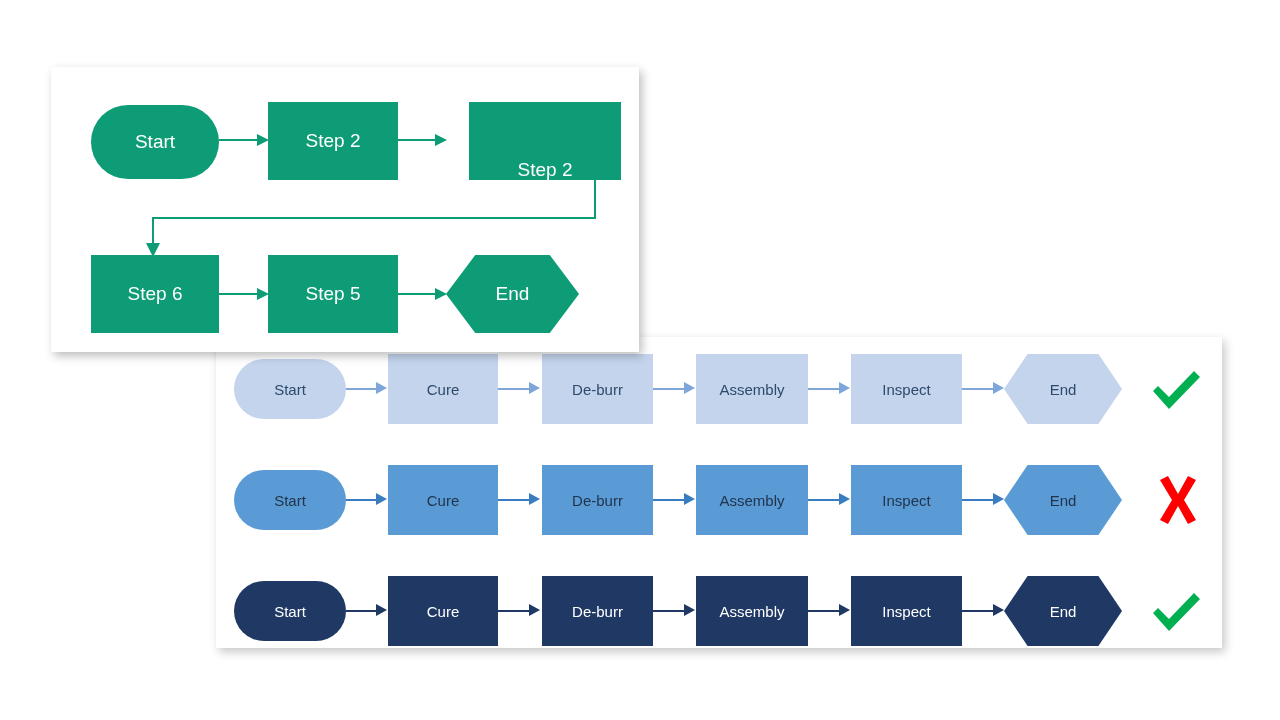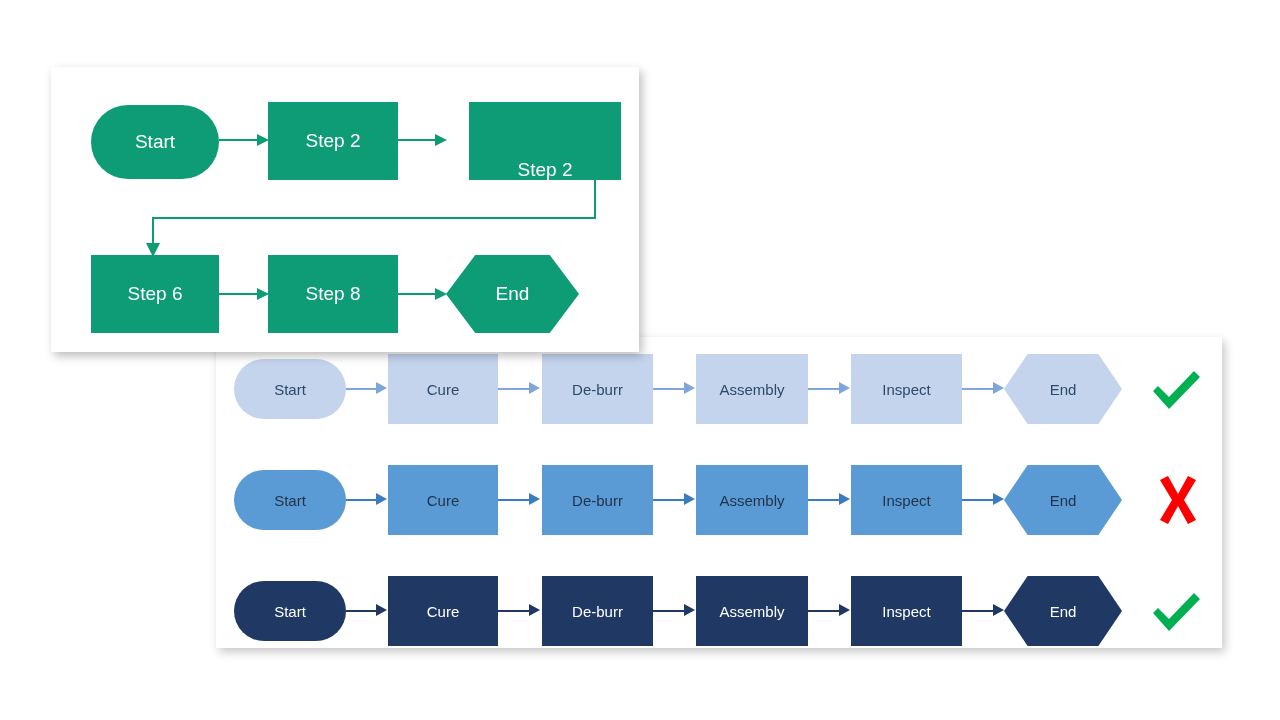--- a/index.html
+++ b/index.html
@@ -302,21 +302,21 @@
     <div class="arrow-down" style="left:95px; top:176px; border-top:14px solid #0D9C76;"></div>
 
     <div class="node green-node" style="left:40px; top:188px; width:128px; height:78px;">
       <span>Step 6</span>
     </div>
 
     <div class="conn-line-h" style="left:168px; top:226px; width:38px; background:#0D9C76;"></div>
     <div class="arrow-right" style="left:206px; top:221px; border-left:12px solid #0D9C76;"></div>
 
     <div class="node green-node" style="left:217px; top:188px; width:130px; height:78px;">
-      <span>Step 8</span>
+      <span>Step 5</span>
     </div>
 
     <div class="conn-line-h" style="left:347px; top:226px; width:37px; background:#0D9C76;"></div>
     <div class="arrow-right" style="left:384px; top:221px; border-left:12px solid #0D9C76;"></div>
 
     <div class="node green-node hexagon" style="left:395px; top:188px; width:133px; height:78px;">
       <span class="hex-shape" style="background:#0D9C76;"></span>
       <span class="hex-label">End</span>
     </div>
 

